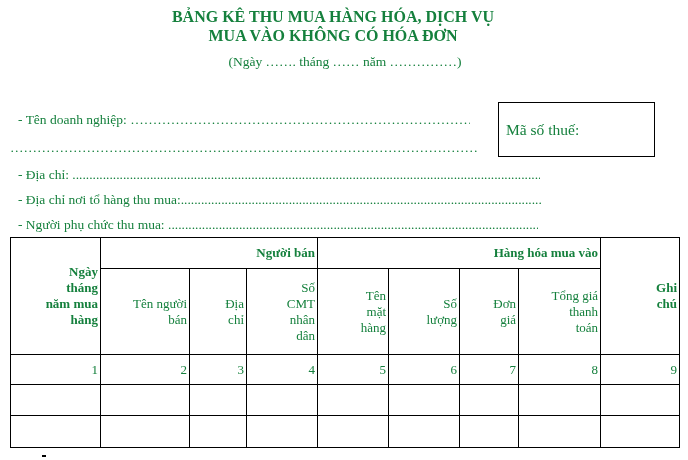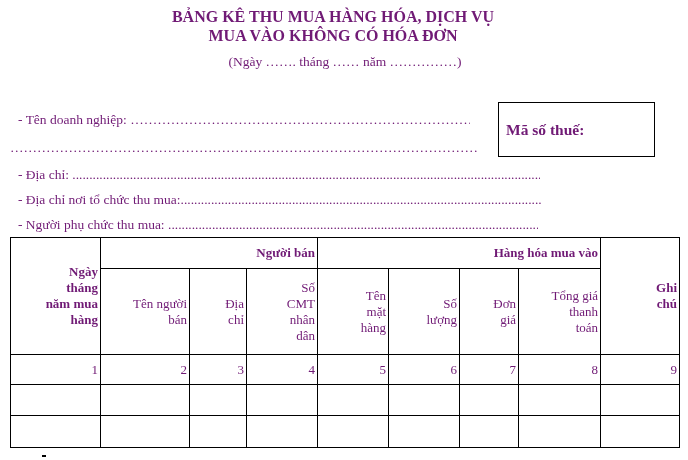--- a/index.html
+++ b/index.html
@@ -1,20 +1,20 @@
 <!DOCTYPE html>
 <html><head>
 <meta charset="utf-8">
 <style>
   html,body { margin:0; padding:0; background:#ffffff; }
   .page {
     position:relative;
     width:688px; height:459px;
     background:#ffffff;
-    color:#701a75;
+    color:#15803d;
     font-family:"Liberation Serif", serif;
     overflow:hidden;
   }
   .title-wrap { position:absolute; top:7px; left:0; width:666px; text-align:center; }
   .title-line { font-weight:bold; font-size:16px; line-height:19px; }
   .date-line { font-size:13.5px; line-height:16px; margin-top:9px; font-weight:normal;margin-left:24px; }
 
   .fline {
     position:absolute;
     font-size:13.5px; line-height:16px;
@@ -26,21 +26,21 @@
   .fl-site      { left:18px; top:192px; width:523px; }
   .fl-person    { left:18px; top:217px; width:520px; }
 
   .taxbox {
     position:absolute; left:498px; top:102px;
     width:157px; height:55px;
     border:1px solid #000;
     box-sizing:border-box;
     display:flex; align-items:center;
     padding-left:7px;
-    font-weight:bold; font-size:15.5px;
+    font-weight:normal; font-size:15.5px;
   }
 
   table.sheet {
     position:absolute; left:10px; top:237px;
     width:669px;
     border-collapse:collapse; table-layout:fixed;
   }
   table.sheet td {
     border:1px solid #000;
     text-align:right; vertical-align:middle;
@@ -75,21 +75,21 @@
   <div class="fline fl-company"><span>- Tên doanh nghiệp: </span><span>………………………………………………………………………………</span></div>
 
   <div class="fline fl-company2"><span>……………………………………………………………………………………………………………</span></div>
 
   <div class="taxbox">
       <span>Mã số thuế:</span>
     </div>
 
   <div class="fline fl-address"><span>- Địa chỉ: </span><span>..........................................................................................................................................................................</span></div>
 
-  <div class="fline fl-site"><span>- Địa chỉ nơi tổ chức thu mua:</span><span>..........................................................................................................................................................................</span></div>
+  <div class="fline fl-site"><span>- Địa chỉ nơi tổ hàng thu mua:</span><span>..........................................................................................................................................................................</span></div>
 
   <div class="fline fl-person"><span>- Người phụ chức thu mua: </span><span>..........................................................................................................................................................................</span></div>
 
   <table class="sheet">
     <colgroup>
       <col style="width:90px">
         <col style="width:89px">
         <col style="width:57px">
       <col style="width:71px">
         <col style="width:71px">

